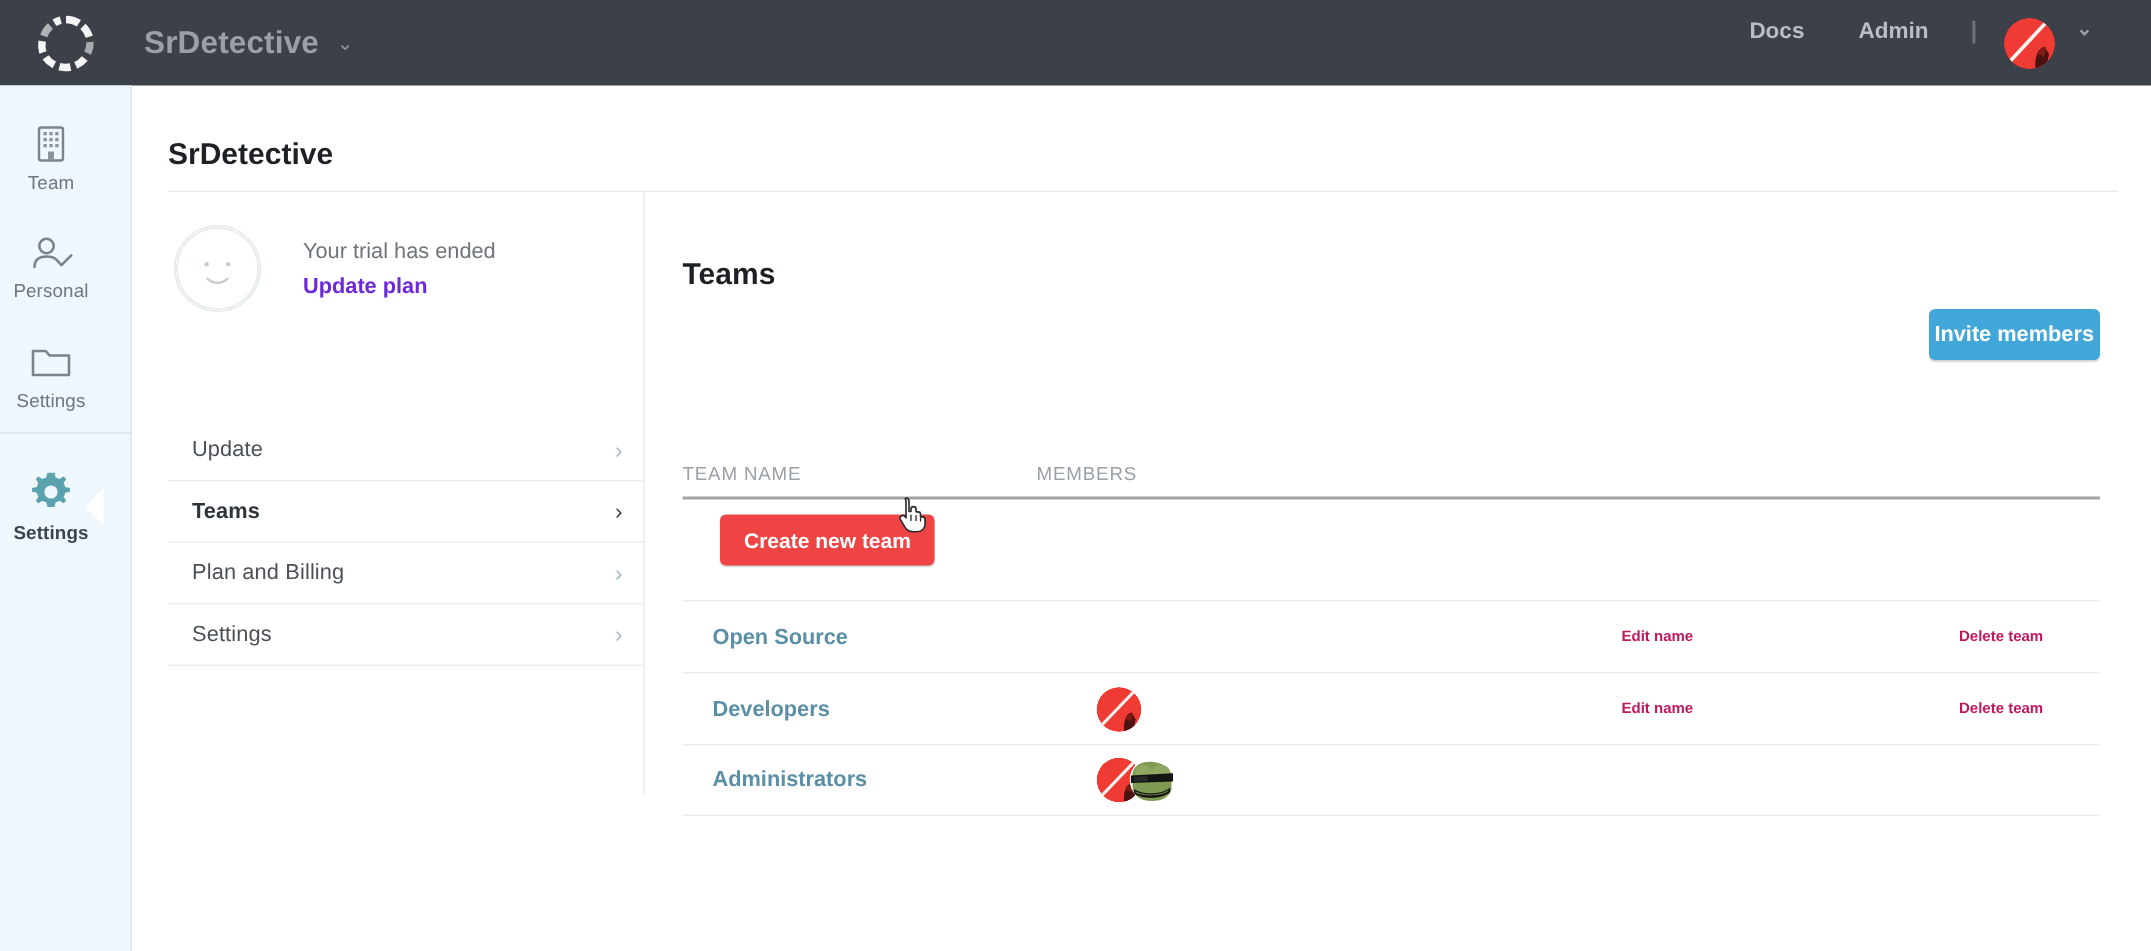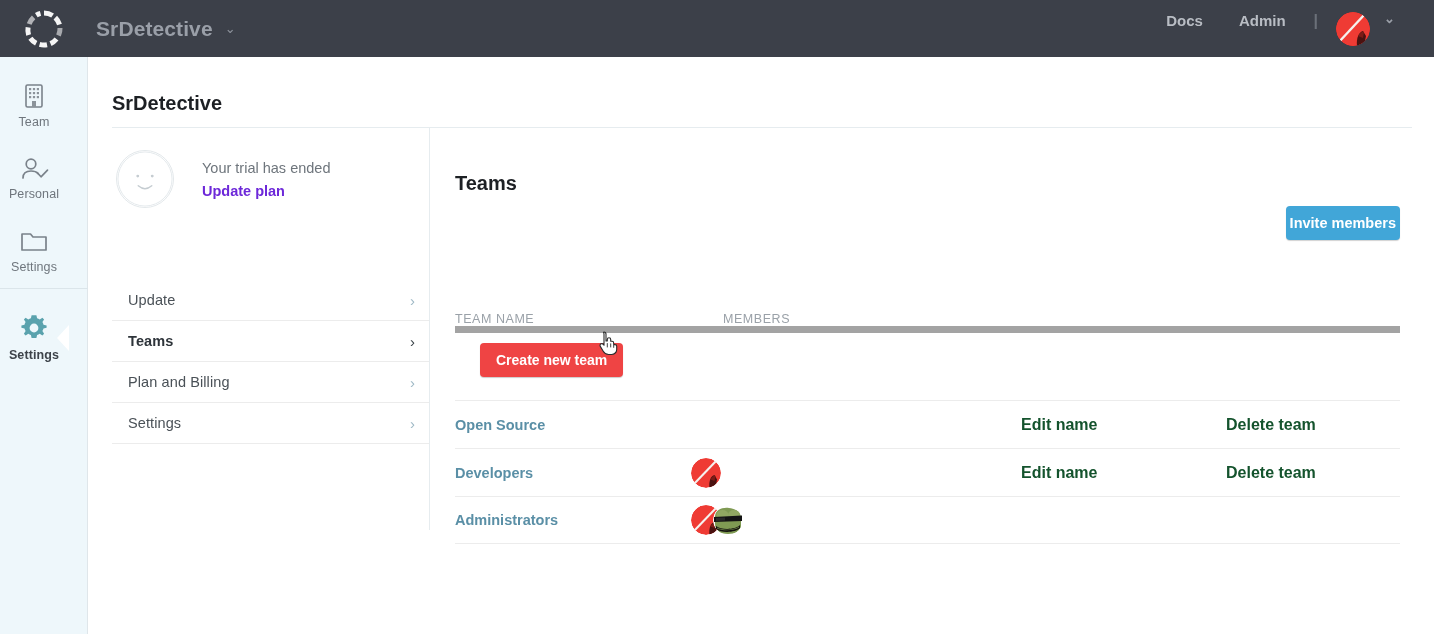--- a/index.html
+++ b/index.html
@@ -140,22 +140,22 @@
     border: none; border-radius: 4px;
     font-family: "Liberation Sans", sans-serif;
     font-size: 14.5px; font-weight: bold;
     padding: 9px 4px; cursor: pointer;
     box-shadow: 0 1px 1px rgba(0,0,0,0.18);
     text-align: center;
   }
 
   .tbl { margin-top: 114px; width: 945px; }
   .tbl-head {
-    display: flex; align-items: flex-end;
-    height: 24px; border-bottom: 7px solid #a3a3a3; gap: 32px;
+    display: flex; align-items: flex-start;
+    height: 24px; border-bottom: 2px solid #a3a3a3;
   }
   .th {
     font-size: 12.5px; color: #9aa1a8; letter-spacing: 0.55px;
   }
   .th.c-name  { width: 236px; }
   .th.c-mem   { width: 330px; }
   .th.c-edit  { width: 205px; }
   .th.c-del   { flex: 1; }
 
   .create-row { height: 67px; position: relative; }
@@ -167,31 +167,31 @@
     font-size: 14px; font-weight: bold;
     padding: 9px 16px; cursor: pointer;
     box-shadow: 0 1px 1px rgba(0,0,0,0.2);
   }
 
   .trow {
     display: flex; align-items: center;
     height: 48px; border-top: 1px solid #ececec;
   }
   .trow:last-child { border-bottom: 1px solid #ececec; }
-  .td { display: flex; align-items: center; }
+  .td { display: flex; align-items: center; margin-left: 20px; }
   .td.c-name { width: 236px; }
   .td.c-mem  { width: 330px; }
   .td.c-edit { width: 205px; }
   .td.c-del  { flex: 1; }
   .team-link {
     font-size: 14.5px; font-weight: bold; color: #5a8fa6;
     text-decoration: none;
   }
   .row-link {
-    font-size: 16px; font-weight: bold; color: #14532d;
+    font-size: 10px; font-weight: bold; color: #be185d;
     text-decoration: none;
   }
   .member-av {
     width: 30px; height: 30px; border-radius: 50%;
     overflow: hidden; display: block;
   }
   .member-av + .member-av { margin-left: -8px; }
 
   
   .cursor {

